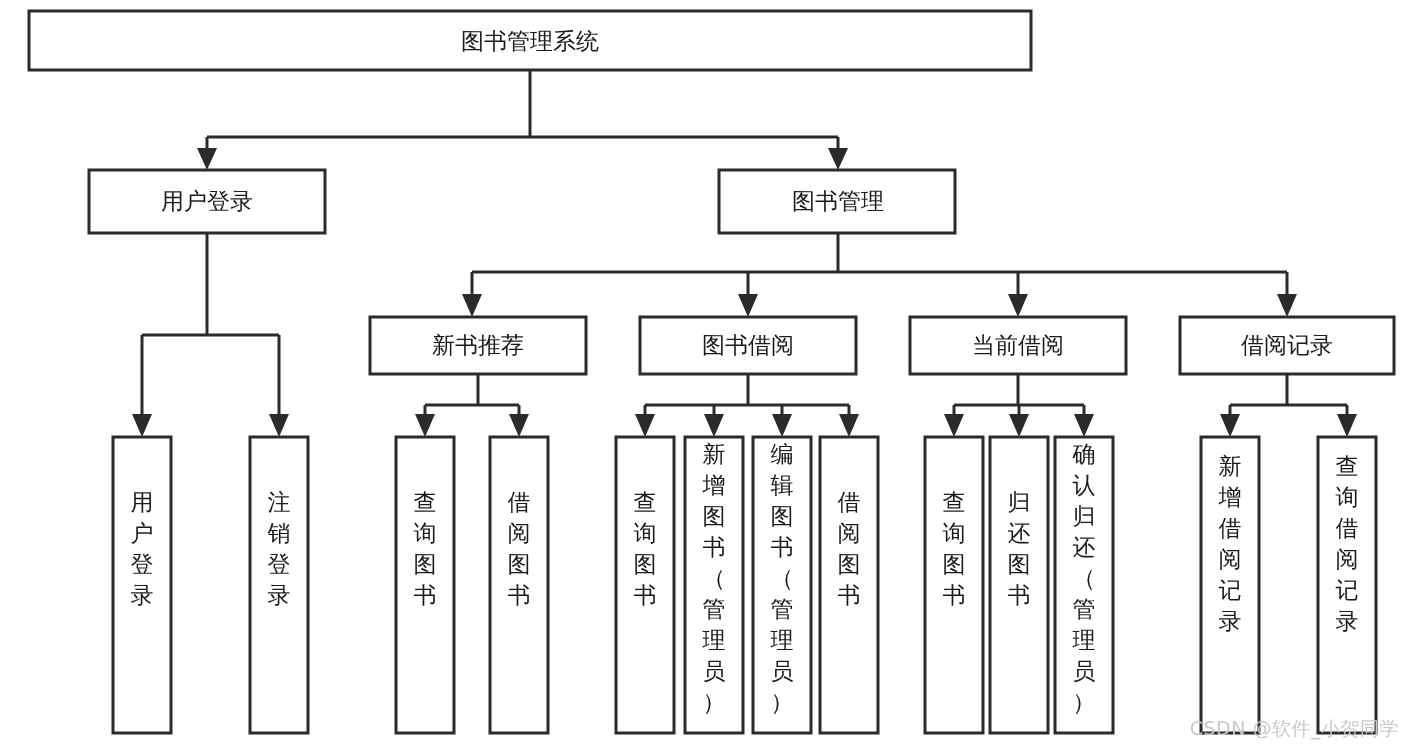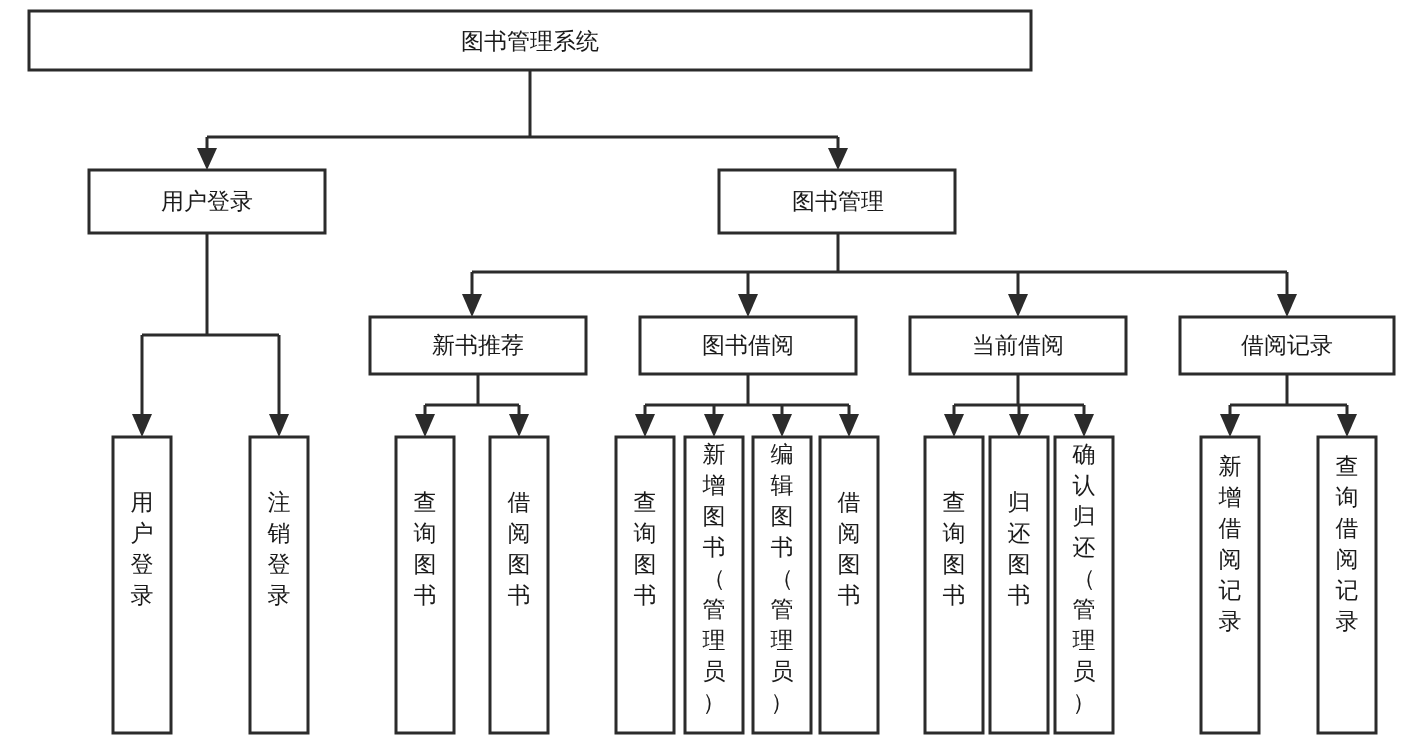--- a/index.html
+++ b/index.html
@@ -221,13 +221,14 @@
       <rect class="node-box" x="1193" y="437" width="58" height="296"></rect>
       <text class="node-label-vertical" x="1222" y="474"><tspan x="1222" y="474">新</tspan><tspan x="1222" y="505">增</tspan><tspan x="1222" y="536">借</tspan><tspan x="1222" y="567">阅</tspan><tspan x="1222" y="598">记</tspan><tspan x="1222" y="629">录</tspan></text>
     </g>
     <g>
       <rect class="node-box" x="1310" y="437" width="58" height="296"></rect>
       <text class="node-label-vertical" x="1339" y="474"><tspan x="1339" y="474">查</tspan><tspan x="1339" y="505">询</tspan><tspan x="1339" y="536">借</tspan><tspan x="1339" y="567">阅</tspan><tspan x="1339" y="598">记</tspan><tspan x="1339" y="629">录</tspan></text>
     </g>
 
   </svg>
 
+  <div class="watermark">CSDN @软件_小贺同学</div>
 </div>
 
 </body></html>

